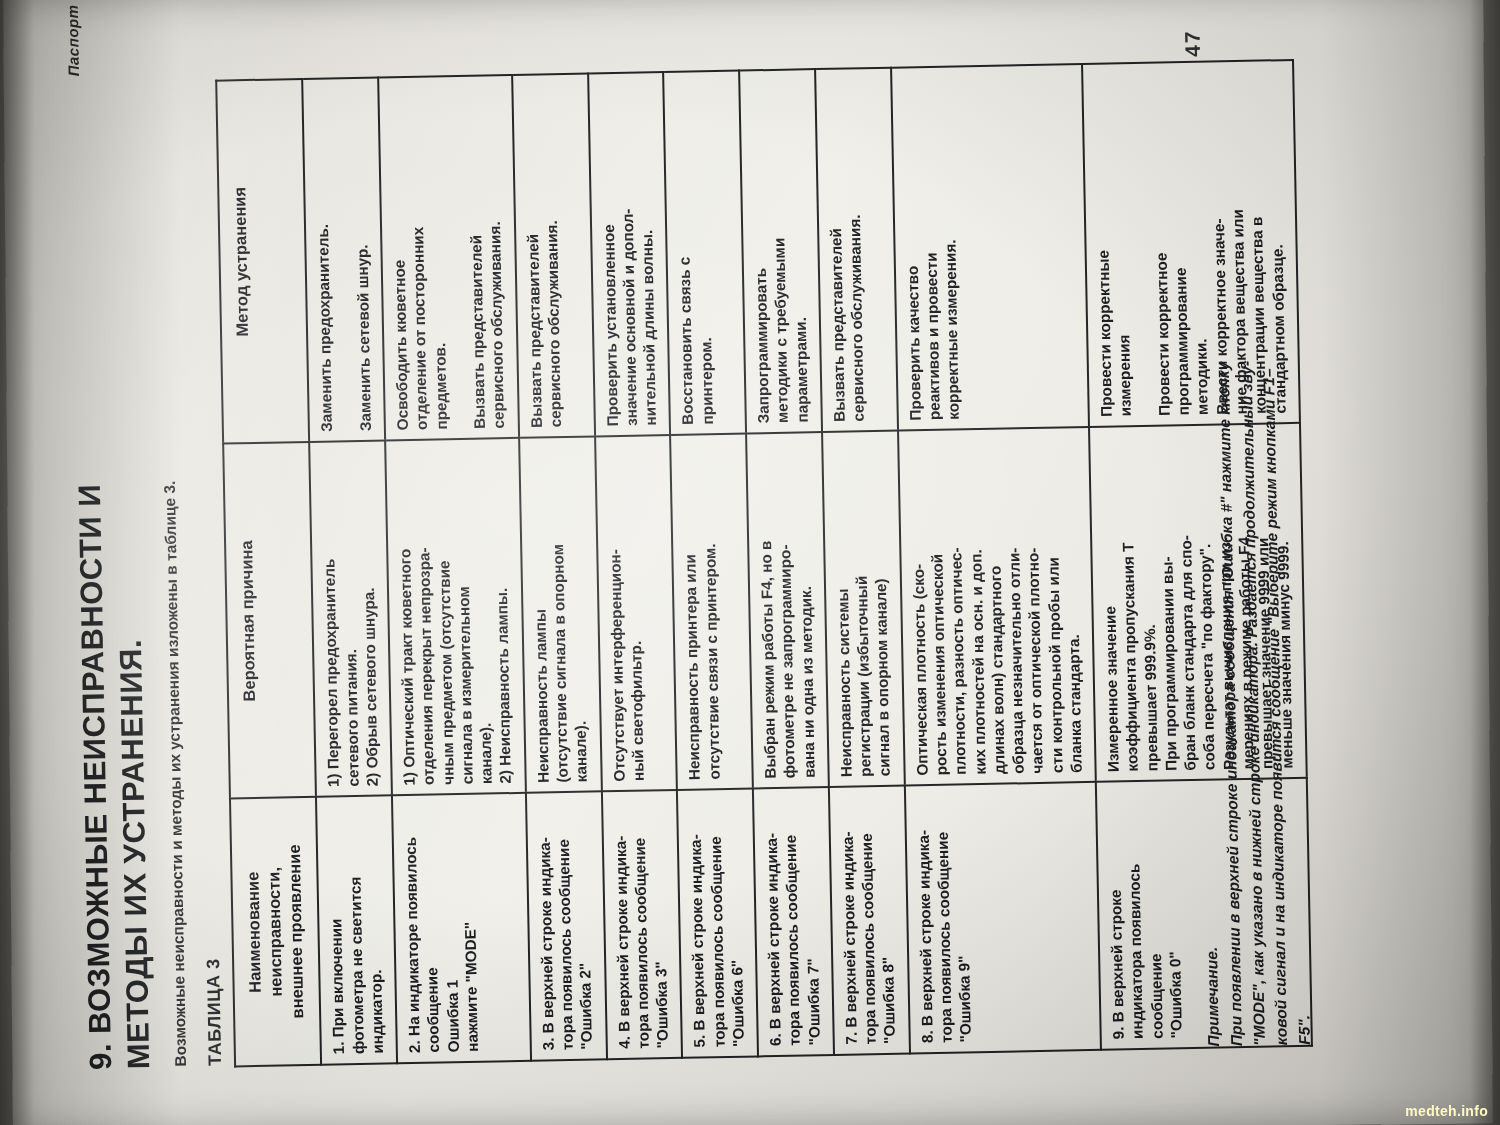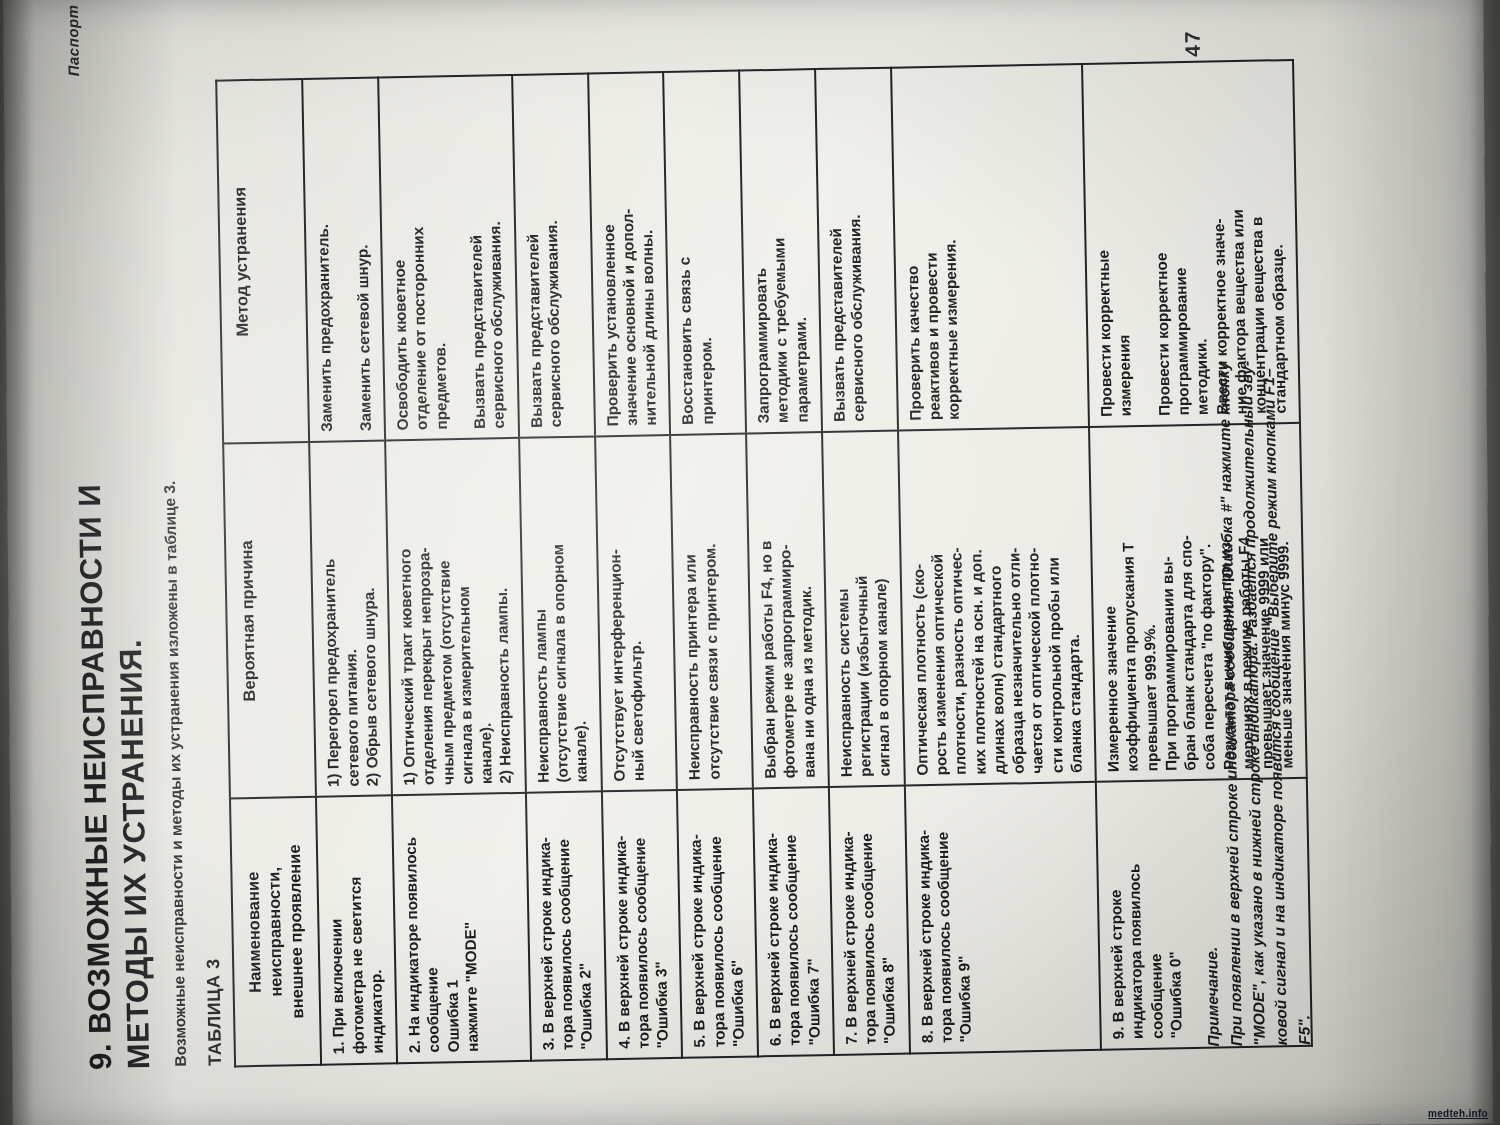--- a/index.html
+++ b/index.html
@@ -137,26 +137,25 @@
     font-size: 21px;
     font-weight: bold;
     letter-spacing: 2px;
     color: #2a2c2e;
   }
   
   .watermark {
     position: absolute;
     right: 12px;
     bottom: 6px;
-    font-size: 10px;
-    font-weight: bold;
-    color: #0f172a;
+    font-size: 14px;
+    font-weight: bold;
+    color: #fef9c3;
     z-index: 60;
     letter-spacing: 0.3px;
-    text-decoration: underline;
   }
   
   .streak {
     position: absolute;
     background: rgba(255,255,255,0.10);
     z-index: 40;
     pointer-events: none;
   }
 </style>
 </head>

